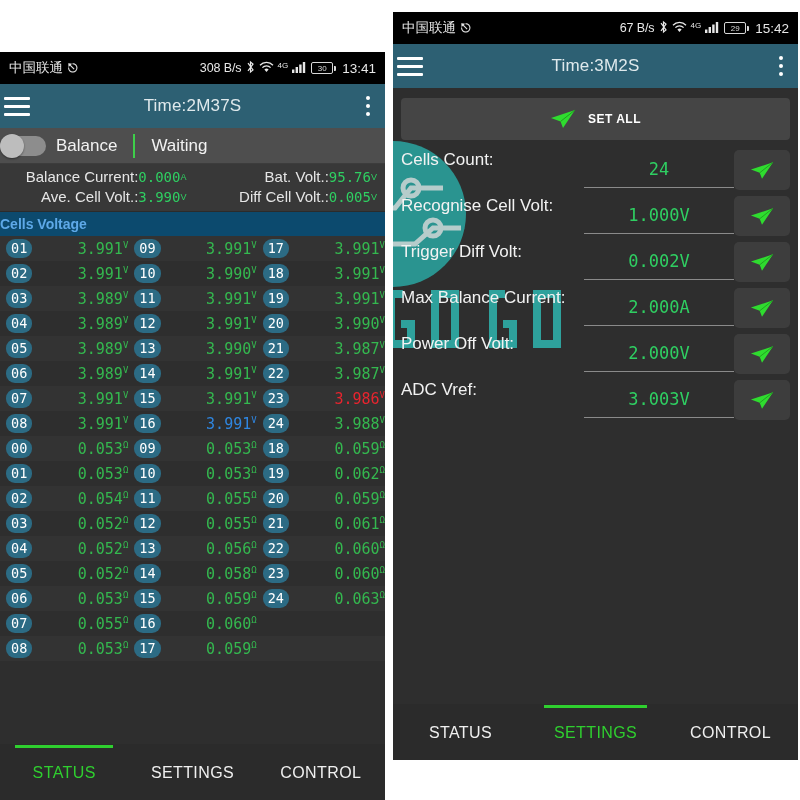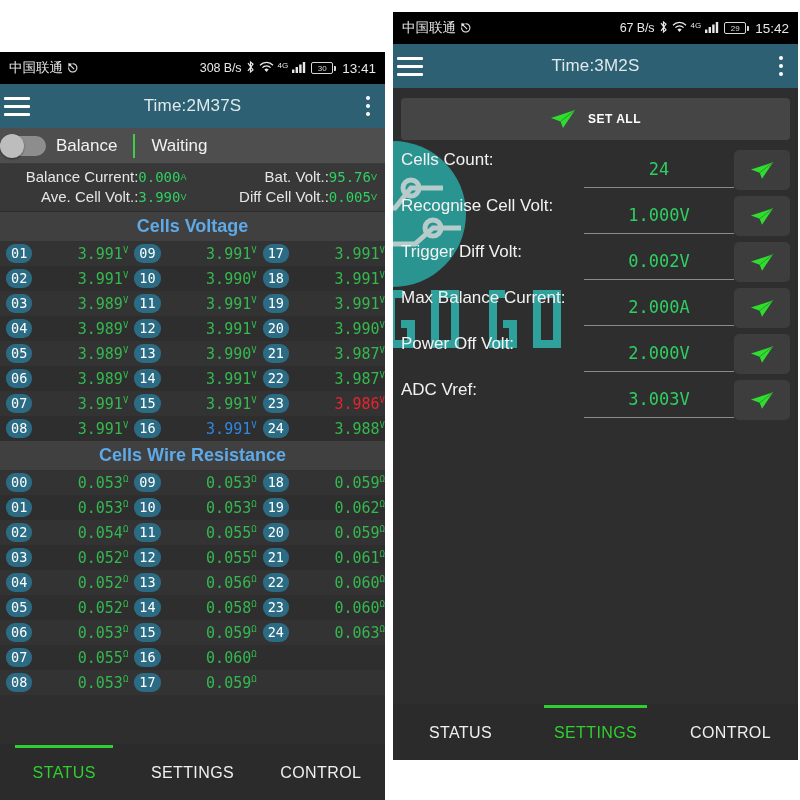--- a/index.html
+++ b/index.html
@@ -119,22 +119,22 @@
     border-bottom: 1px solid #2b2b2b;
   }
   .info-line { display:flex; font-size:15px; line-height:20px; }
   .info-cell { flex: 0 0 50%; display:flex; justify-content:flex-end; padding-right:6px; white-space:nowrap; }
   .info-cell.c2 { padding-right: 8px; }
   .lbl { color:#e6e6e6; }
   .val { color:#2fcf62; font-family:"DejaVu Sans Mono", monospace; font-size:14px; }
   .sup { font-size:9px; vertical-align:super; color:#2fcf62; }
 
   .section-title {
-    text-align:center; color:#5ea9e8; font-size:18px; font-weight:bold;
-    padding: 4px 0 4px 0; background:#404040;
+    color:#5ea9e8; font-size:14px; font-weight:bold;
+    padding: 4px 0 4px 0; background:#0c4a6e;
   }
   .grid { display:flex; flex-direction:column; }
   .grow { display:flex; }
   .grow:nth-child(odd) { background:#333333; }
   .grow:nth-child(even) { background:#2e2e2e; }
   .gcell { flex: 0 0 33.333%; display:flex; align-items:center; gap:7px; padding:2.5px 0 2.5px 6px; height:25px;justify-content:space-between; }
   .idx {
     background:#2c6b84; color:#ffffff;
     font-family:"DejaVu Sans Mono", monospace;
     font-size:13.5px; border-radius:9px; padding:1px 5px 2px 5px;
@@ -435,21 +435,20 @@
                 <span class="idx">16</span>
                 <span class="cv high">3.991<span class="u">V</span></span>
               </div>
               <div class="gcell">
                 <span class="idx">24</span>
                 <span class="cv">3.988<span class="u">V</span></span>
               </div>
             </div>
           </div>
 
-        <div class="section-title">Cells Wire Resistance</div>
         <div class="grid" id="cells-resistance-grid">
             <div class="grow">
               <div class="gcell">
                 <span class="idx">00</span>
                 <span class="cv">0.053<span class="u">Ω</span></span>
               </div>
               <div class="gcell">
                 <span class="idx">09</span>
                 <span class="cv">0.053<span class="u">Ω</span></span>
               </div>

